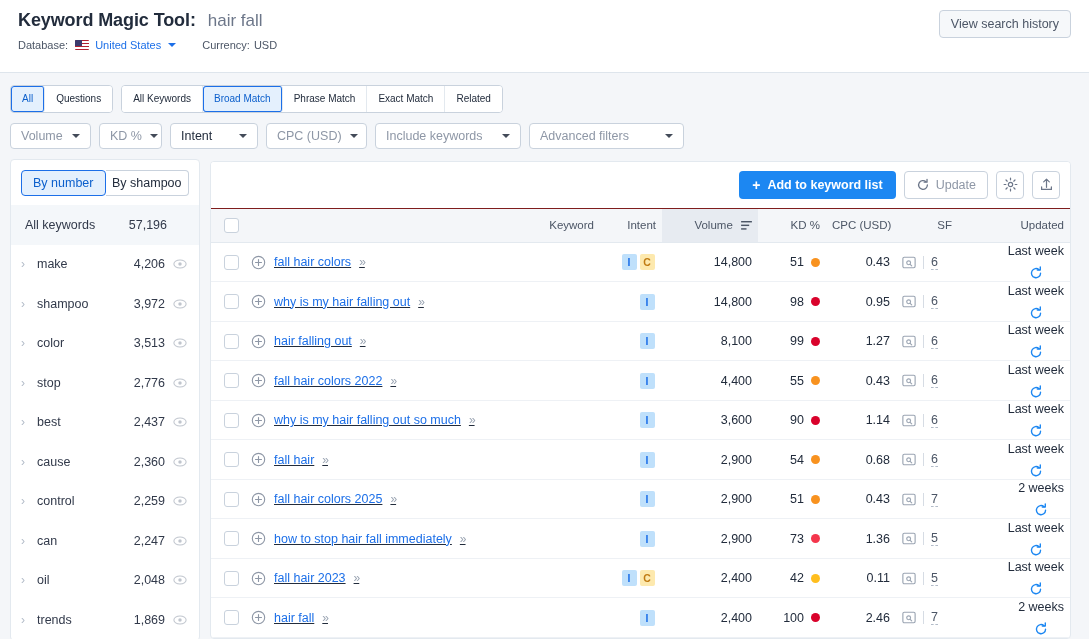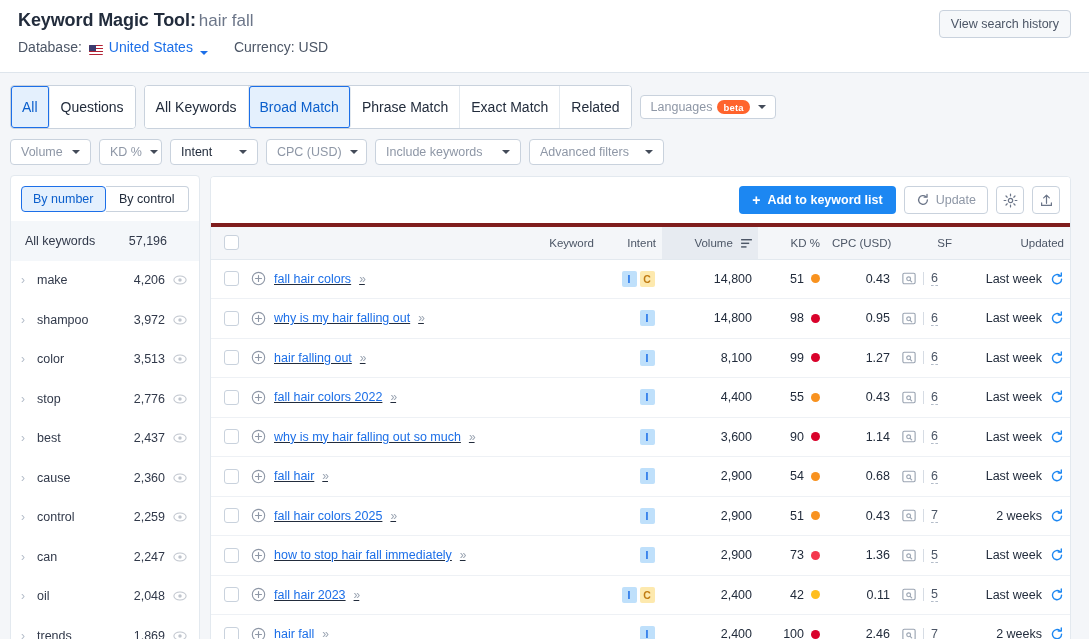--- a/index.html
+++ b/index.html
@@ -13,27 +13,27 @@
   .page { position: relative; width: 1089px; height: 639px; }
 
   
   .header {
     background: #fff;
     height: 73px;
     padding: 10px 18px 0 18px;
     border-bottom: 1px solid #dee5ec;
     position: relative;
   }
-  .title-row { display: flex; align-items: baseline; gap: 3px; text-align: center; }
+  .title-row { display: flex; align-items: baseline; gap: 12px; text-align: center; }
   .title-main {
     font-size: 18px; font-weight: bold; color: #222c3c; letter-spacing: -0.1px;
   }
   .title-query { font-size: 17px; color: #6c7689; }
   .meta-row { display: flex; align-items: center; gap: 26px; margin-top: 8px; }
-  .meta-item { font-size: 14px; color: #4c5666; display: flex; align-items: flex-end; gap: 4px; }
+  .meta-item { font-size: 11px; color: #4c5666; display: flex; align-items: center; gap: 4px; }
   .meta-label { color: #4c5666; }
   .db-link { color: #1c6fe8; cursor: pointer; }
   .flag {
     display: inline-block; width: 14px; height: 10px; position: relative;
     border-radius: 1px; overflow: hidden; margin: 0 2px 0 3px; vertical-align: -1px;
     background: linear-gradient(#b22234 0 15%, #fff 15% 30%, #b22234 30% 45%,
                 #fff 45% 60%, #b22234 60% 75%, #fff 75% 90%, #b22234 90% 100%);
   }
   .flag::before {
     content:""; position:absolute; left:0; top:0; width:7px; height:5.5px; background:#3c3b6e;
@@ -48,21 +48,21 @@
     font-family: inherit;
   }
 
   
   .filters { padding: 12px 18px 10px 10px; }
   .filter-row { display: flex; align-items: center; gap: 8px; }
   .filter-row + .filter-row { margin-top: 10px; }
 
   .seg-group { display: flex; background: #fff; border: 1px solid #c9d2dd; border-radius: 4px; overflow: hidden; }
   .seg {
-    font-size: 14px; color: #222c3c; padding: 13px 11px; background: #fff;
+    font-size: 10px; color: #222c3c; padding: 5px 11px; background: #fff;
     cursor: pointer; border-right: 1px solid #e3e9ef; line-height: 16px; white-space: nowrap;
   }
   .seg:last-child { border-right: none; }
   .seg.active { background: #e4f0fd; color: #0b5fcc; box-shadow: inset 0 0 0 1px #1c6fe8; border-radius: 3px; }
 
   .pill {
     display: flex; align-items: center; gap: 5px;
     background: #fff; border: 1px solid #c9d2dd; border-radius: 4px;
     font-size: 12.5px; color: #222c3c; padding: 5px 10px; cursor: pointer; white-space: nowrap;
   }
@@ -122,21 +122,21 @@
   }
   .btn-icon {
     width: 28px; height: 28px; background: #fff; border: 1px solid #c9d2dd; border-radius: 4px;
     display: flex; align-items: center; justify-content: center; cursor: pointer; color: #6c7689;
   }
 
   
   table.kw { width: 100%; border-collapse: collapse; table-layout: fixed; }
   table.kw thead th {
     background: #f4f6f9; font-size: 11.5px; font-weight: normal; color: #4c5666;
-    height: 34px; border-top: 4px solid #7f1d1d; border-bottom: 1px solid #e3e9ef;
+    height: 34px; border-top: 1px solid #7f1d1d; border-bottom: 1px solid #e3e9ef;
     padding: 0 6px; text-align: right; white-space: nowrap;
   }
   table.kw thead th.vol { background: #e7ebf1; }
   th.c-check { width: 34px; text-align: center; padding: 0; }
   th.c-kw { text-align: left; padding-left: 4px; }
   th.c-intent { width: 62px; text-align: center; }
   th.c-vol { width: 96px; }
   th.c-kd { width: 68px; padding-right: 10px; }
   th.c-cpc { width: 70px; }
   th.c-sf { width: 62px; text-align: left; padding-left: 10px; }
@@ -170,21 +170,21 @@
   .ibadge.c { background: #fde9ae; color: #c07b12; }
 
   .kd-wrap { display: inline-flex; align-items: center; gap: 7px; justify-content: flex-end; width: 100%; }
   .dot { width: 9px; height: 9px; border-radius: 50%; display: inline-block; }
 
   .sf-cell { display: flex; align-items: center; gap: 7px; }
   .sf-ic { width: 14px; height: 13px; color: #9aa4b2; flex: 0 0 14px; }
   .sf-div { width: 1px; height: 13px; background: #d6dce4; }
   .sf-num { color: #4c5666; font-size: 12.5px; border-bottom: 1px dashed #b3bcc9; cursor: pointer; }
 
-  .upd-cell { display: inline-flex; align-items: center; gap: 8px; justify-content: flex-end; }
+  .upd-cell { display: inline-flex; align-items: center; gap: 8px; justify-content: flex-end; flex-direction: column; }
   .upd-txt { color: #222c3c; }
   .refresh-ic { width: 14px; height: 14px; color: #1c87f2; cursor: pointer; flex: 0 0 14px; }
 </style>
 </head>
 <body>
 
 <div class="page">
 
   <div class="header">
     <div class="title-row">
@@ -212,25 +212,20 @@
         <div class="seg active">All</div>
         <div class="seg">Questions</div>
       </div>
       <div class="seg-group">
         <div class="seg">All Keywords</div>
         <div class="seg active">Broad Match</div>
         <div class="seg">Phrase Match</div>
         <div class="seg">Exact Match</div>
         <div class="seg">Related</div>
       </div>
-      <div class="pill muted" style="padding:4px 9px 4px 10px">
-        <span>Languages</span>
-        <span class="badge-beta">beta</span>
-        <span class="caret"></span>
-      </div>
     </div>
 
     <div class="filter-row">
       <div class="pill muted pill-fixed" style="width:81px">
         <span>Volume</span>
         <span class="caret"></span>
       </div>
       <div class="pill muted pill-fixed" style="width:63px">
         <span>KD %</span>
         <span class="caret"></span>
@@ -240,33 +235,33 @@
         <span class="caret"></span>
       </div>
       <div class="pill muted pill-fixed" style="width:101px">
         <span>CPC (USD)</span>
         <span class="caret"></span>
       </div>
       <div class="pill muted pill-fixed" style="width:146px">
         <span>Include keywords</span>
         <span class="caret"></span>
       </div>
-      <div class="pill muted pill-fixed" style="width:135px">
+      <div class="pill muted pill-fixed" style="width:155px">
         <span>Advanced filters</span>
         <span class="caret"></span>
       </div>
     </div>
   </div>
 
   <div class="body">
 
     <div class="sidebar">
       <div class="side-toggle">
         <div class="tg active">By number</div>
-        <div class="tg">By control</div>
+        <div class="tg">By shampoo</div>
       </div>
       <div class="side-row allkw">
         <span class="side-name">All keywords</span>
         <span class="side-num" style="margin-right:20px">57,196</span>
       </div>
       <div id="side-groups">
   <div class="side-row">
     <span class="side-chev">›</span>
     <span class="side-name">make</span>
     <span class="side-num">4,206</span>

